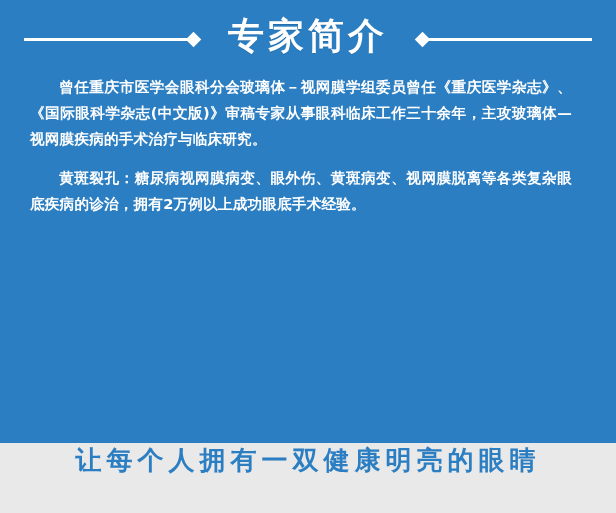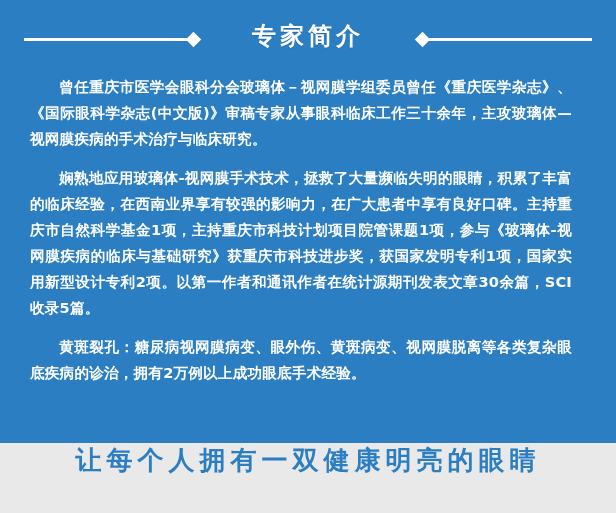--- a/index.html
+++ b/index.html
@@ -50,21 +50,21 @@
   }
   .title-rule.left::after { right: -5px; }
   .title-rule.right::after { left: -5px; }
 
   .title-text {
     position: relative;
     z-index: 2;
     color: #ffffff;
     font-family: "DejaVu Serif", serif;
     font-weight: bold;
-    font-size: 24px;
+    font-size: 36px;
     letter-spacing: 4px;
     padding: 0 18px;
     text-shadow: 0 1px 0 rgba(0,0,0,0.12);
   }
 
   
   .body-wrap {
     padding: 2px 44px 0 30px;
   }
   p.para {
@@ -117,21 +117,20 @@
 <div class="page">
 
   <div class="title-block">
     <span class="title-rule left"></span>
     <span class="title-rule right"></span>
     <span class="title-text">专家简介</span>
   </div>
 
   <div class="body-wrap">
     <p class="para">曾任重庆市医学会眼科分会玻璃体－视网膜学组委员曾任《重庆医学杂志》、《国际眼科学杂志(中文版)》审稿专家从事眼科临床工作三十余年，主攻玻璃体—视网膜疾病的手术治疗与临床研究。</p>
-    <p class="para">娴熟地应用玻璃体-视网膜手术技术，拯救了大量濒临失明的眼睛，积累了丰富的临床经验，在西南业界享有较强的影响力，在广大患者中享有良好口碑。主持重庆市自然科学基金1项，主持重庆市科技计划项目院管课题1项，参与《玻璃体-视网膜疾病的临床与基础研究》获重庆市科技进步奖，获国家发明专利1项，国家实用新型设计专利2项。以第一作者和通讯作者在统计源期刊发表文章30余篇，SCI收录5篇。</p>
     <p class="para"><span class="lead">黄斑裂孔：</span><span>糖尿病视网膜病变、眼外伤、黄斑病变、视网膜脱离等各类复杂眼底疾病的诊治，拥有2万例以上成功眼底手术经验。</span></p>
   </div>
 
   <div class="divider-strip"></div>
 
   <div class="bottom-band">
     <span class="slogan">让每个人拥有一双健康明亮的眼睛</span>
   </div>
 
 </div>

